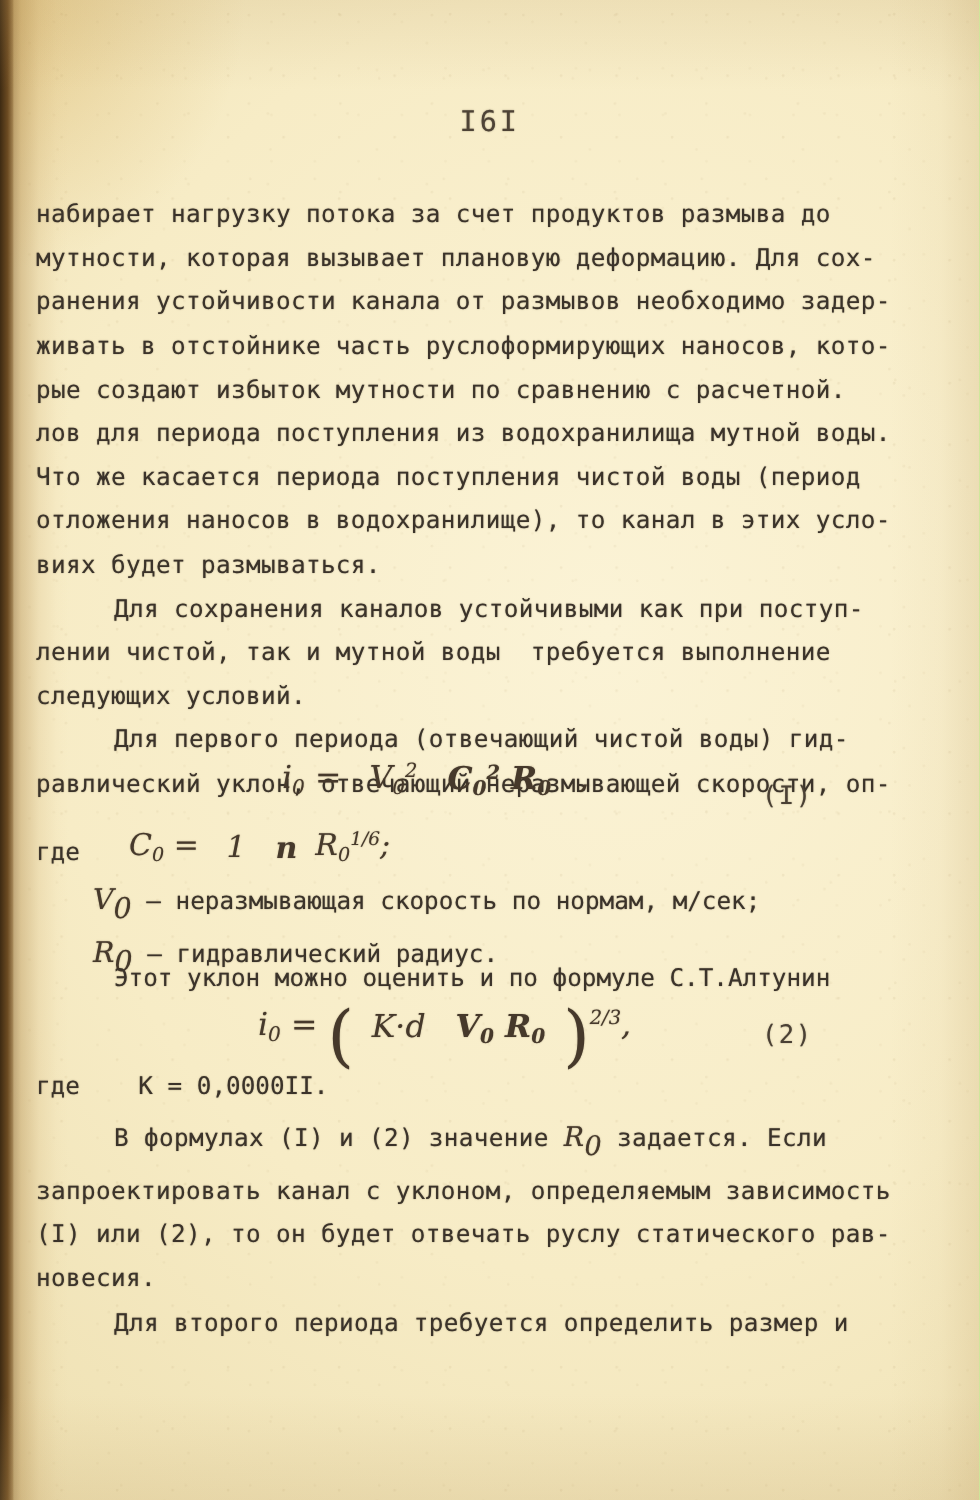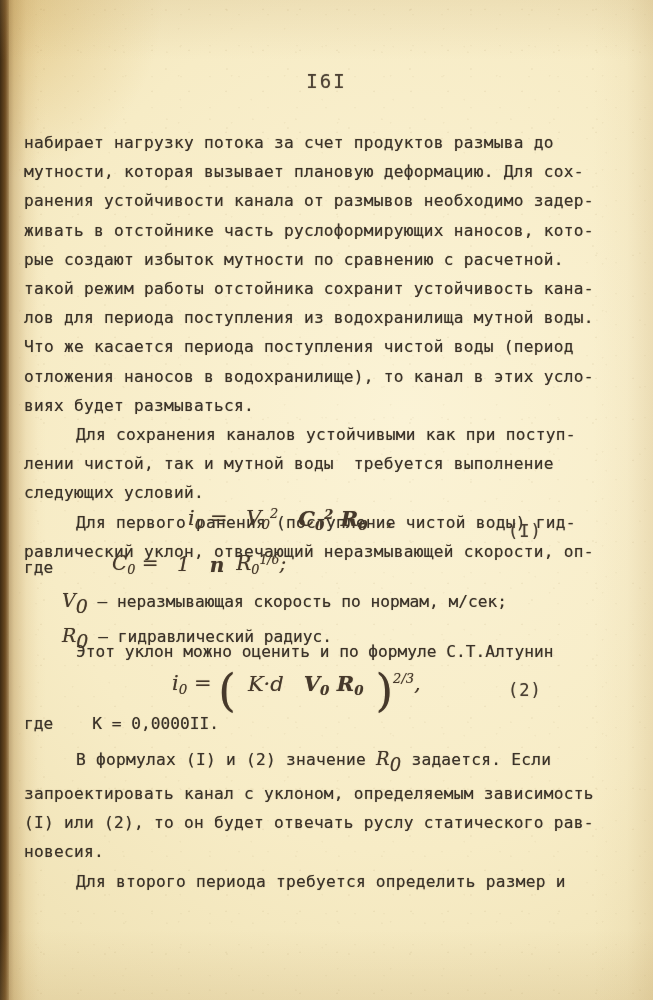--- a/index.html
+++ b/index.html
@@ -169,21 +169,20 @@
     left: 24px; top: 558px;
     font-size: 16.2px;
     color: #3b332a;
     text-shadow: 0 0 0.9px rgba(60,50,34,0.6);
   }
   #c0-expr {
     position: absolute;
     left: 86px; top: 551px;
     font-size: 20px;
     white-space: nowrap;
-    margin-left: 26px;
   }
 
   
   #var-lines {
     position: absolute;
     left: 62px; top: 586px;
     font-size: 16.2px;
     line-height: 29px;
     color: #3b332a;
     text-shadow: 0 0 0.9px rgba(60,50,34,0.6);
@@ -273,33 +272,32 @@
 
     <div id="page-number">I6I</div>
 
     <div id="body-text">
       <div class="para">
         <div class="line">набирает нагрузку потока за счет продуктов размыва до</div>
         <div class="line">мутности, которая вызывает плановую деформацию. Для сох-</div>
         <div class="line">ранения устойчивости канала от размывов необходимо задер-</div>
         <div class="line">живать в отстойнике часть руслоформирующих наносов, кото-</div>
         <div class="line">рые создают избыток мутности по сравнению с расчетной.</div>
-        <div class="line">такой режим работы отстойника сохранит устойчивость кана-</div>
         <div class="line">лов для периода поступления из водохранилища мутной воды.</div>
         <div class="line">Что же касается периода поступления чистой воды (период</div>
         <div class="line">отложения наносов в водохранилище), то канал в этих усло-</div>
         <div class="line">виях будет размываться.</div>
       </div>
       <div class="para">
         <div class="line indent">Для сохранения каналов устойчивыми как при поступ-</div>
         <div class="line">лении чистой, так и мутной воды  требуется выполнение</div>
         <div class="line">следующих условий.</div>
       </div>
       <div class="para">
-        <div class="line indent">Для первого ранения (поступление чистой воды) гид-</div>
+        <div class="line indent">Для первого периода (отвечающий чистой воды) гид-</div>
         <div class="line">равлический уклон, отвечающий неразмывающей скорости, оп-</div>
       </div>
     </div>
 
     <div id="formula-1-row">
       <div id="formula-1-expr" class="math">
         <span>i</span><span class="sub">0</span>
         <span>=</span>
         <span class="frac">
           <span class="num"><span>V</span><span class="sub">0</span><span class="sup">2</span></span>

